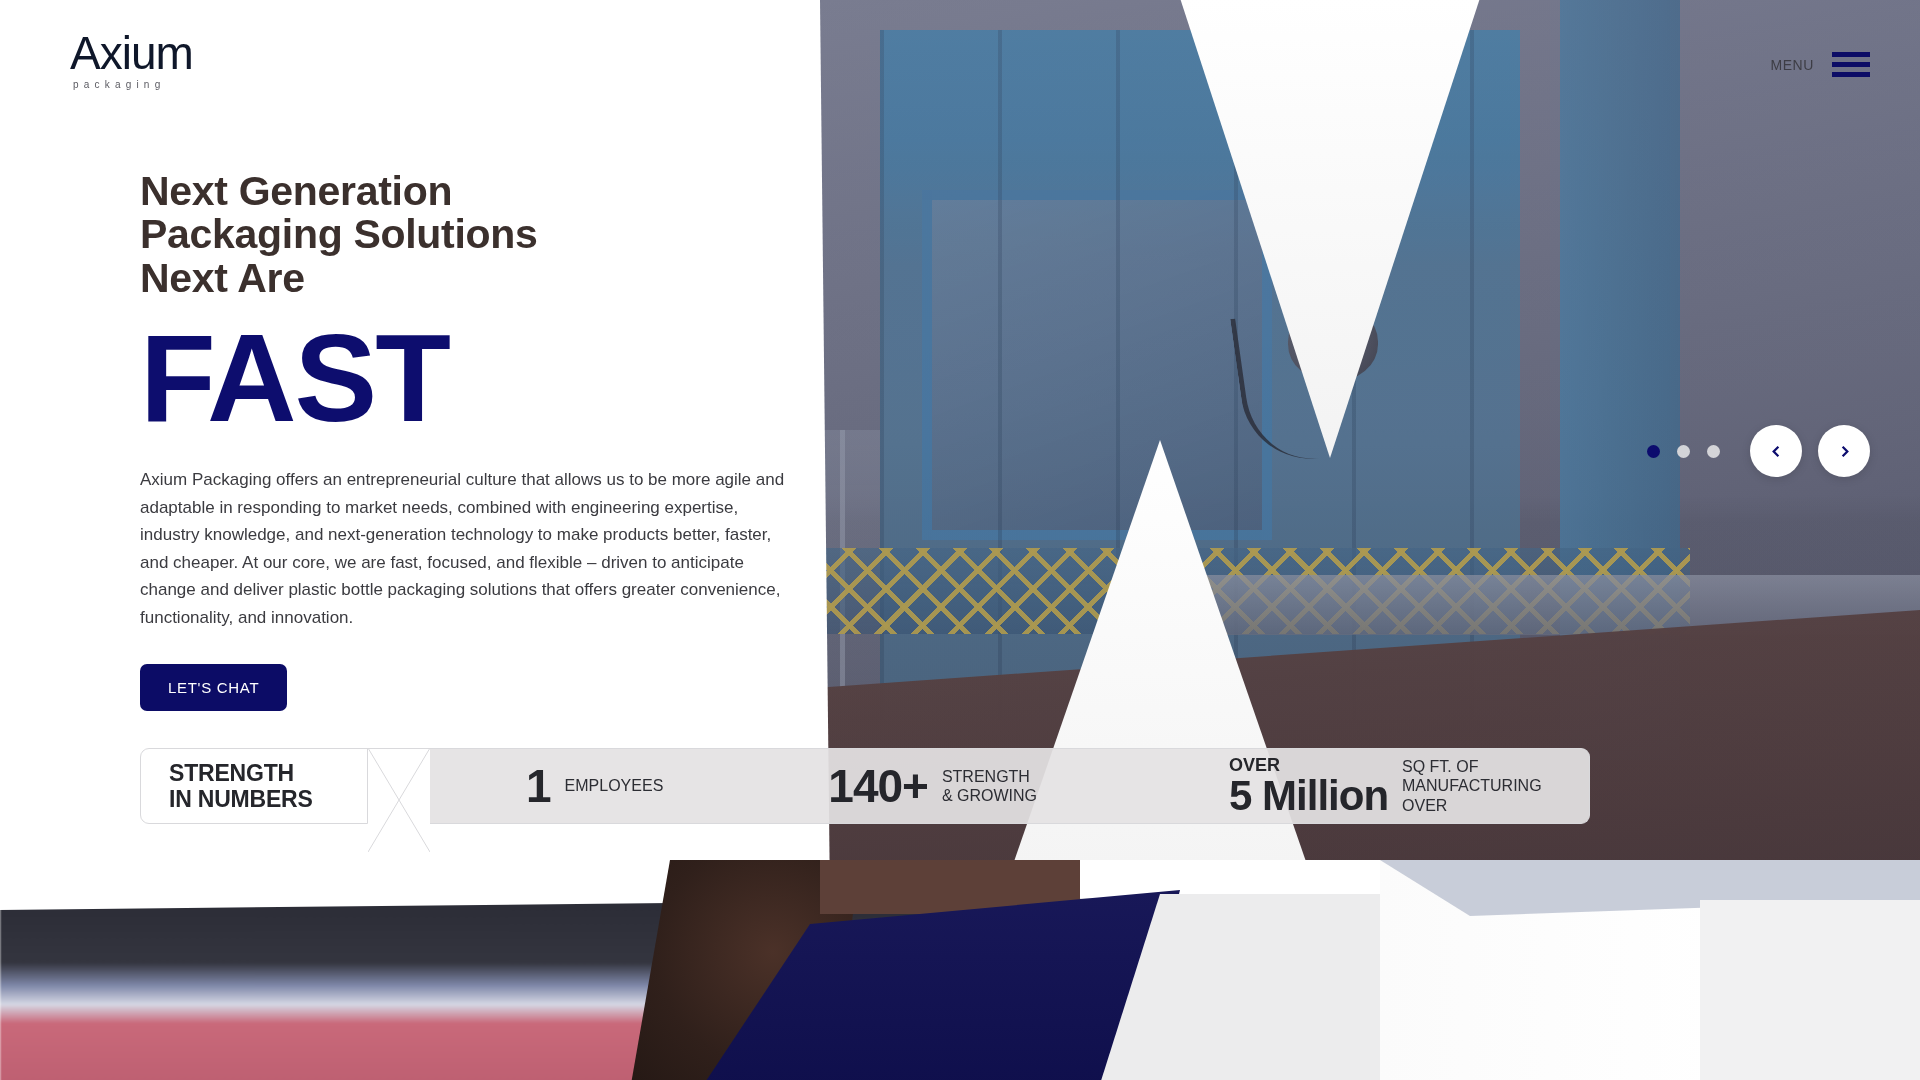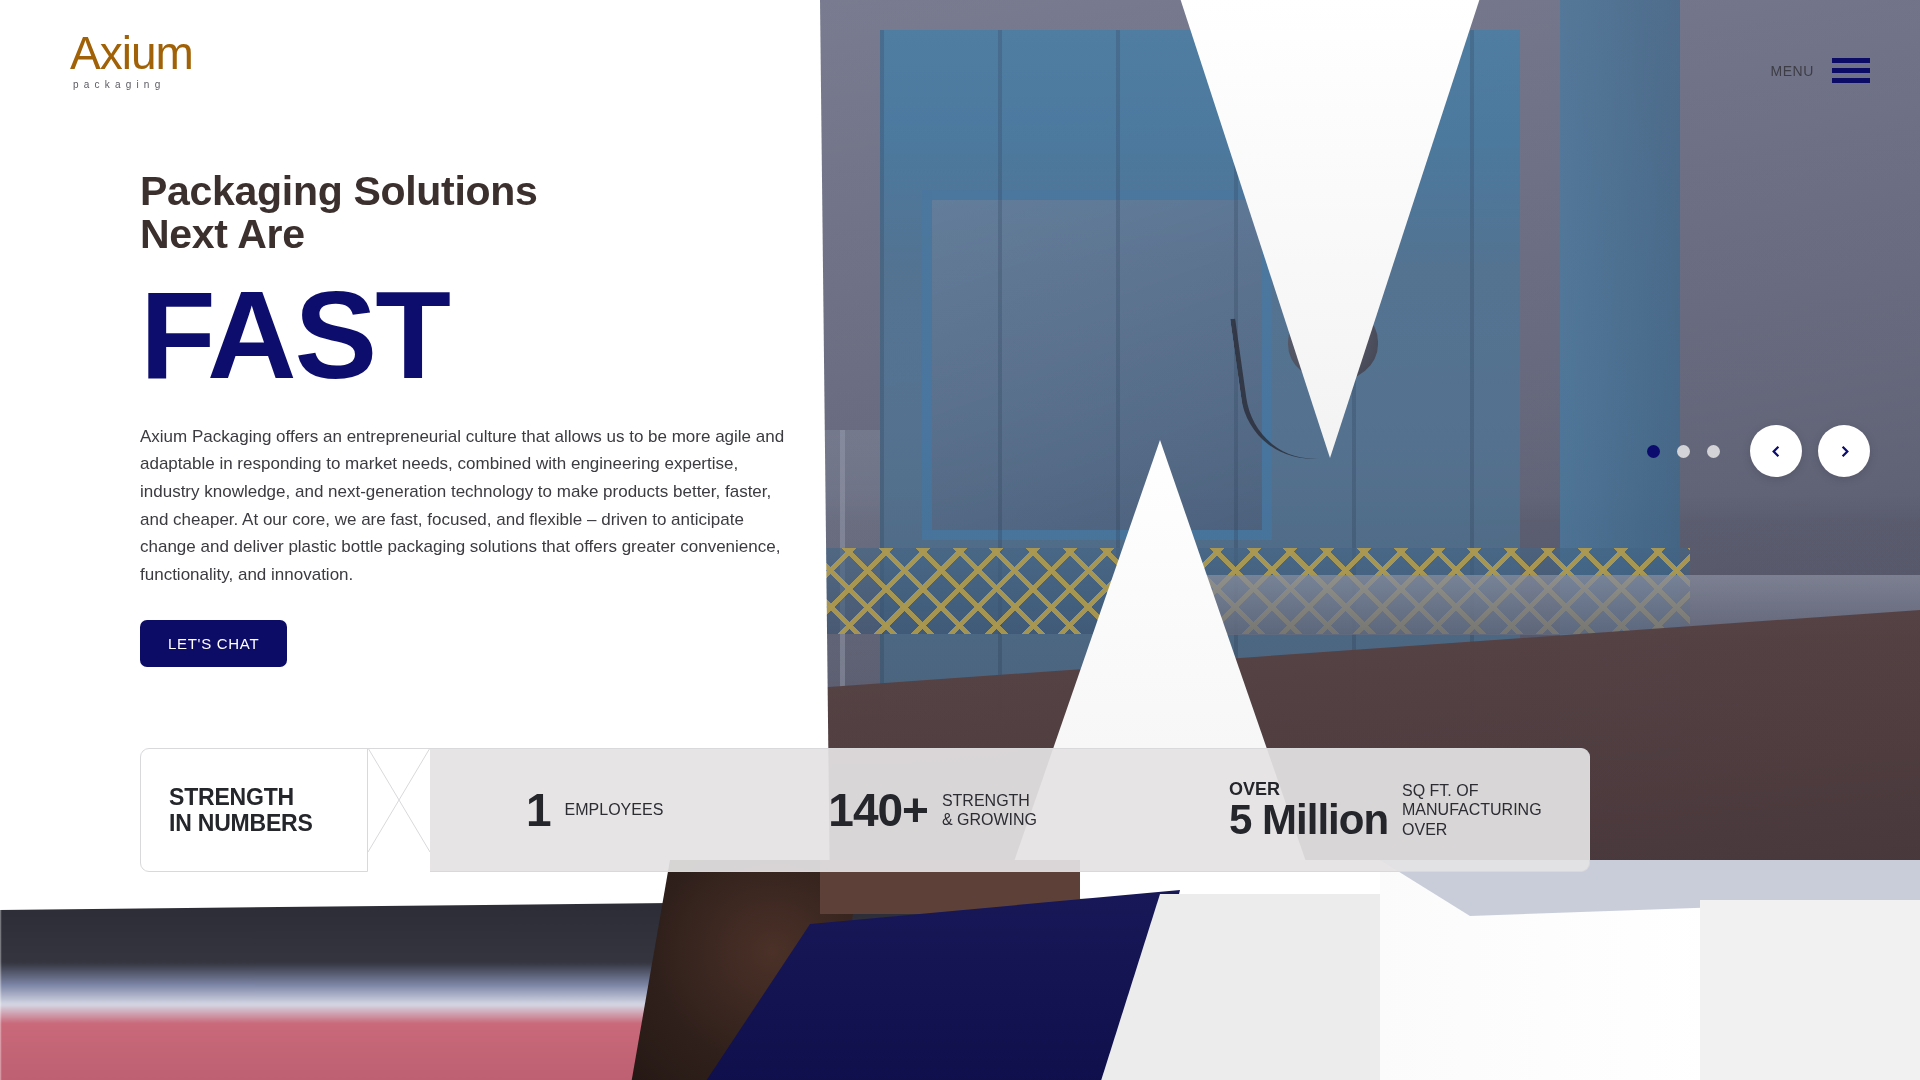--- a/index.html
+++ b/index.html
@@ -139,24 +139,24 @@
   
   .wedge-bottom {
     left:1000px; top:440px; width:320px; height:462px;
     -webkit-clip-path: polygon(160px 0, 320px 462px, 0 462px);
     clip-path: polygon(160px 0, 320px 462px, 0 462px);
   }
 
   
   .header { position:absolute; left:0; top:0; width:1920px; height:140px; z-index:30; }
   .logo { position:absolute; left:70px; top:30px; width:160px; }
-  .logo-word { display:block; font-size:46px; font-weight:400; letter-spacing:-1px; color:#a16207; line-height:1; font-family:"Liberation Sans", sans-serif; }
+  .logo-word { display:block; font-size:46px; font-weight:400; letter-spacing:-1px; color:#0f172a; line-height:1; font-family:"Liberation Sans", sans-serif; }
   .logo-sub  { display:block; font-size:10px; letter-spacing:5.2px; color:#5b5b62; margin-top:3px; margin-left:3px; }
 
-  .menu-btn { position:absolute; right:50px; top:58px; display:flex; align-items:center; gap:18px; cursor:pointer; }
+  .menu-btn { position:absolute; right:50px; top:52px; display:flex; align-items:center; gap:18px; cursor:pointer; }
   .menu-label { font-size:14px; color:#3d3d45; letter-spacing:.6px; }
   .burger { display:flex; flex-direction:column; gap:5px; }
   .burger i { display:block; width:38px; height:5px; background:#0c0c66; }
 
   
   .hero-copy { position:absolute; left:140px; top:170px; width:690px; z-index:20; }
   .headline { font-size:41px; line-height:1.06; font-weight:bold; color:#3b302d; letter-spacing:-.3px; }
   .headline span { display:block; }
   .fast { font-size:124px; line-height:1.0; font-weight:bold; color:#0d0d6e; letter-spacing:-2px; margin-top:16px; }
   .lede { margin-top:26px; font-size:17px; line-height:1.62; color:#3b3b40; width:655px; }
@@ -173,21 +173,21 @@
   .navbtn {
     width:52px; height:52px; border-radius:50%; background:#fff; border:none; cursor:pointer;
     box-shadow:0 2px 10px rgba(0,0,0,.13);
     display:flex; align-items:center; justify-content:center;
   }
   .navbtn svg { width:15px; height:15px; stroke:#0c0c6e; stroke-width:2.4; fill:none; }
 
   
   .stats { position:absolute; left:140px; top:748px; width:1450px; height:104px; z-index:25; display:flex; }
   .stat-panel {
-    position:relative; height:124px; background:rgba(255,255,255,.96);
+    position:relative; height:76px; background:rgba(255,255,255,.96);
     border:1px solid #d9d9dc; display:flex; align-items:center;
   }
   .panel-a { width:228px; border-radius:9px 0 0 9px; padding-left:28px; }
   .panel-b { flex:1; background:rgba(228,226,227,.93); border-radius:0 9px 9px 0; border-left:none; padding-left:46px; gap:0; }
   .x-divider { position:relative; width:62px; height:104px; flex:none; }
   .x-divider::before, .x-divider::after {
     content:""; position:absolute; left:-1px; top:0; width:64px; height:104px;
     border-top:1px solid #d9d9dc;
   }
   .xline { position:absolute; left:0; top:0; width:62px; height:104px; }
@@ -295,20 +295,21 @@
         <span class="burger">
           <i></i>
             <i></i>
             <i></i>
         </span>
       </div>
     </header>
 
     <div class="hero-copy">
       <h1 class="headline">
+        <span>Next Generation</span>
         <span>Packaging Solutions</span>
         <span>Next Are</span>
       </h1>
       <div class="fast">FAST</div>
       <p class="lede">Axium Packaging offers an entrepreneurial culture that allows us to be more agile and adaptable in responding to market needs, combined with engineering expertise, industry knowledge, and next-generation technology to make products better, faster, and cheaper. At our core, we are fast, focused, and flexible – driven to anticipate change and deliver plastic bottle packaging solutions that offers greater convenience, functionality, and innovation.</p>
       <button class="cta">LET'S CHAT</button>
     </div>
 
     <div class="carousel">
       <div class="dots">

